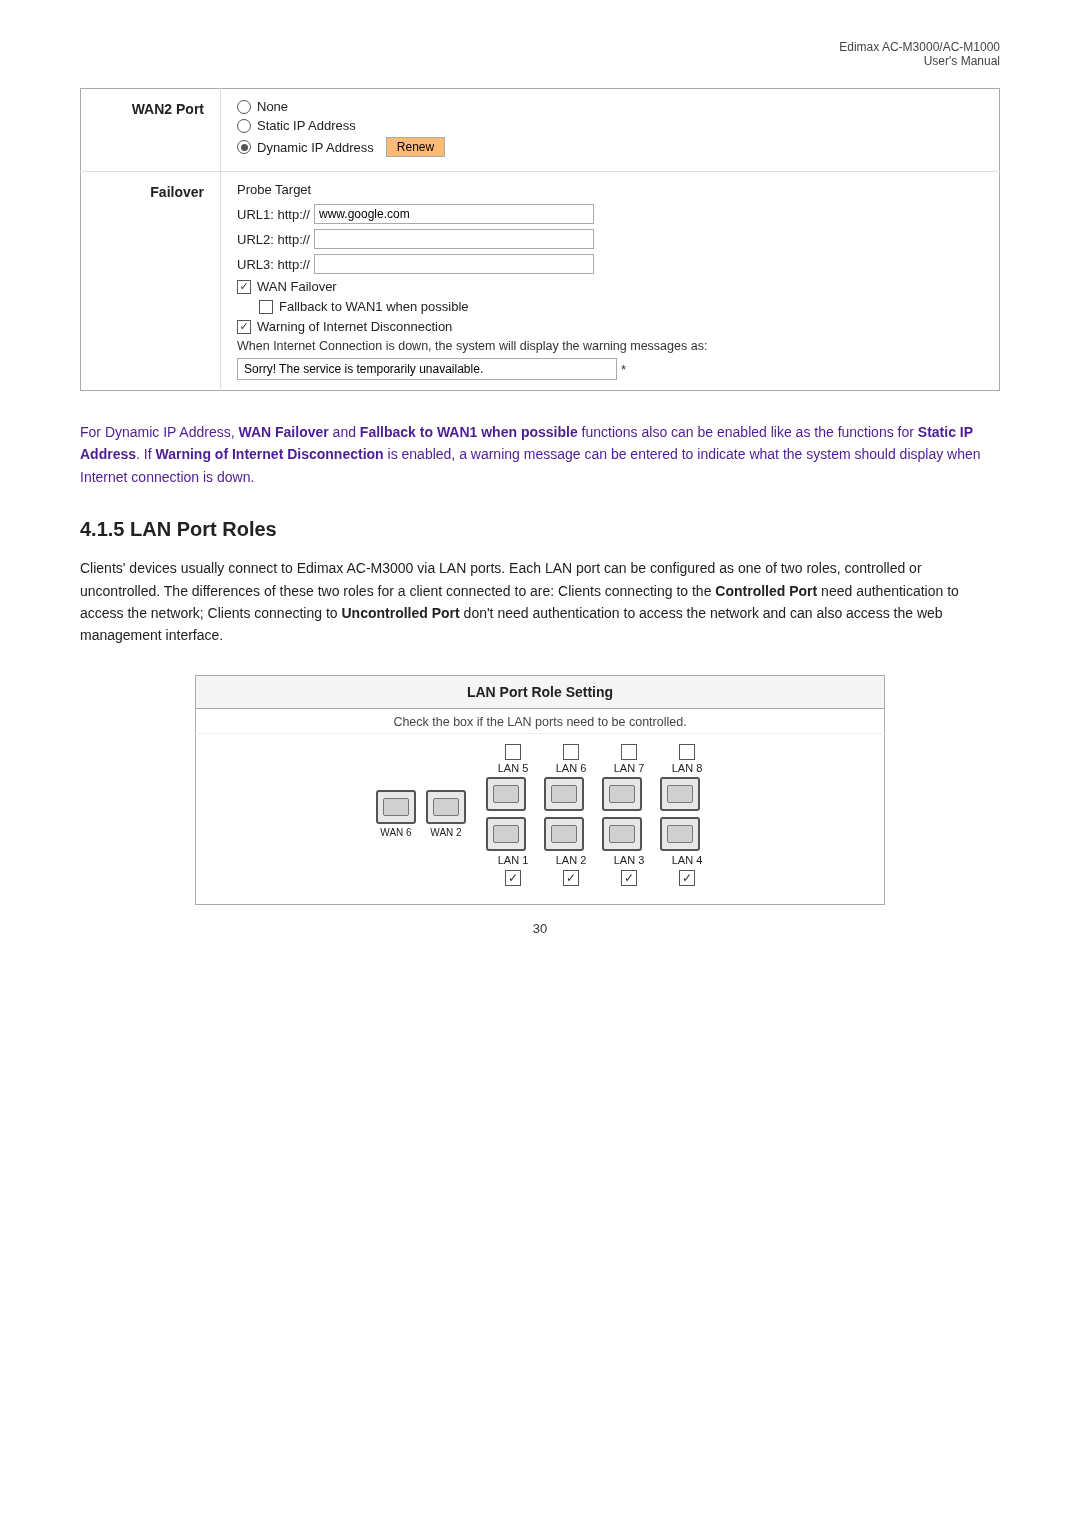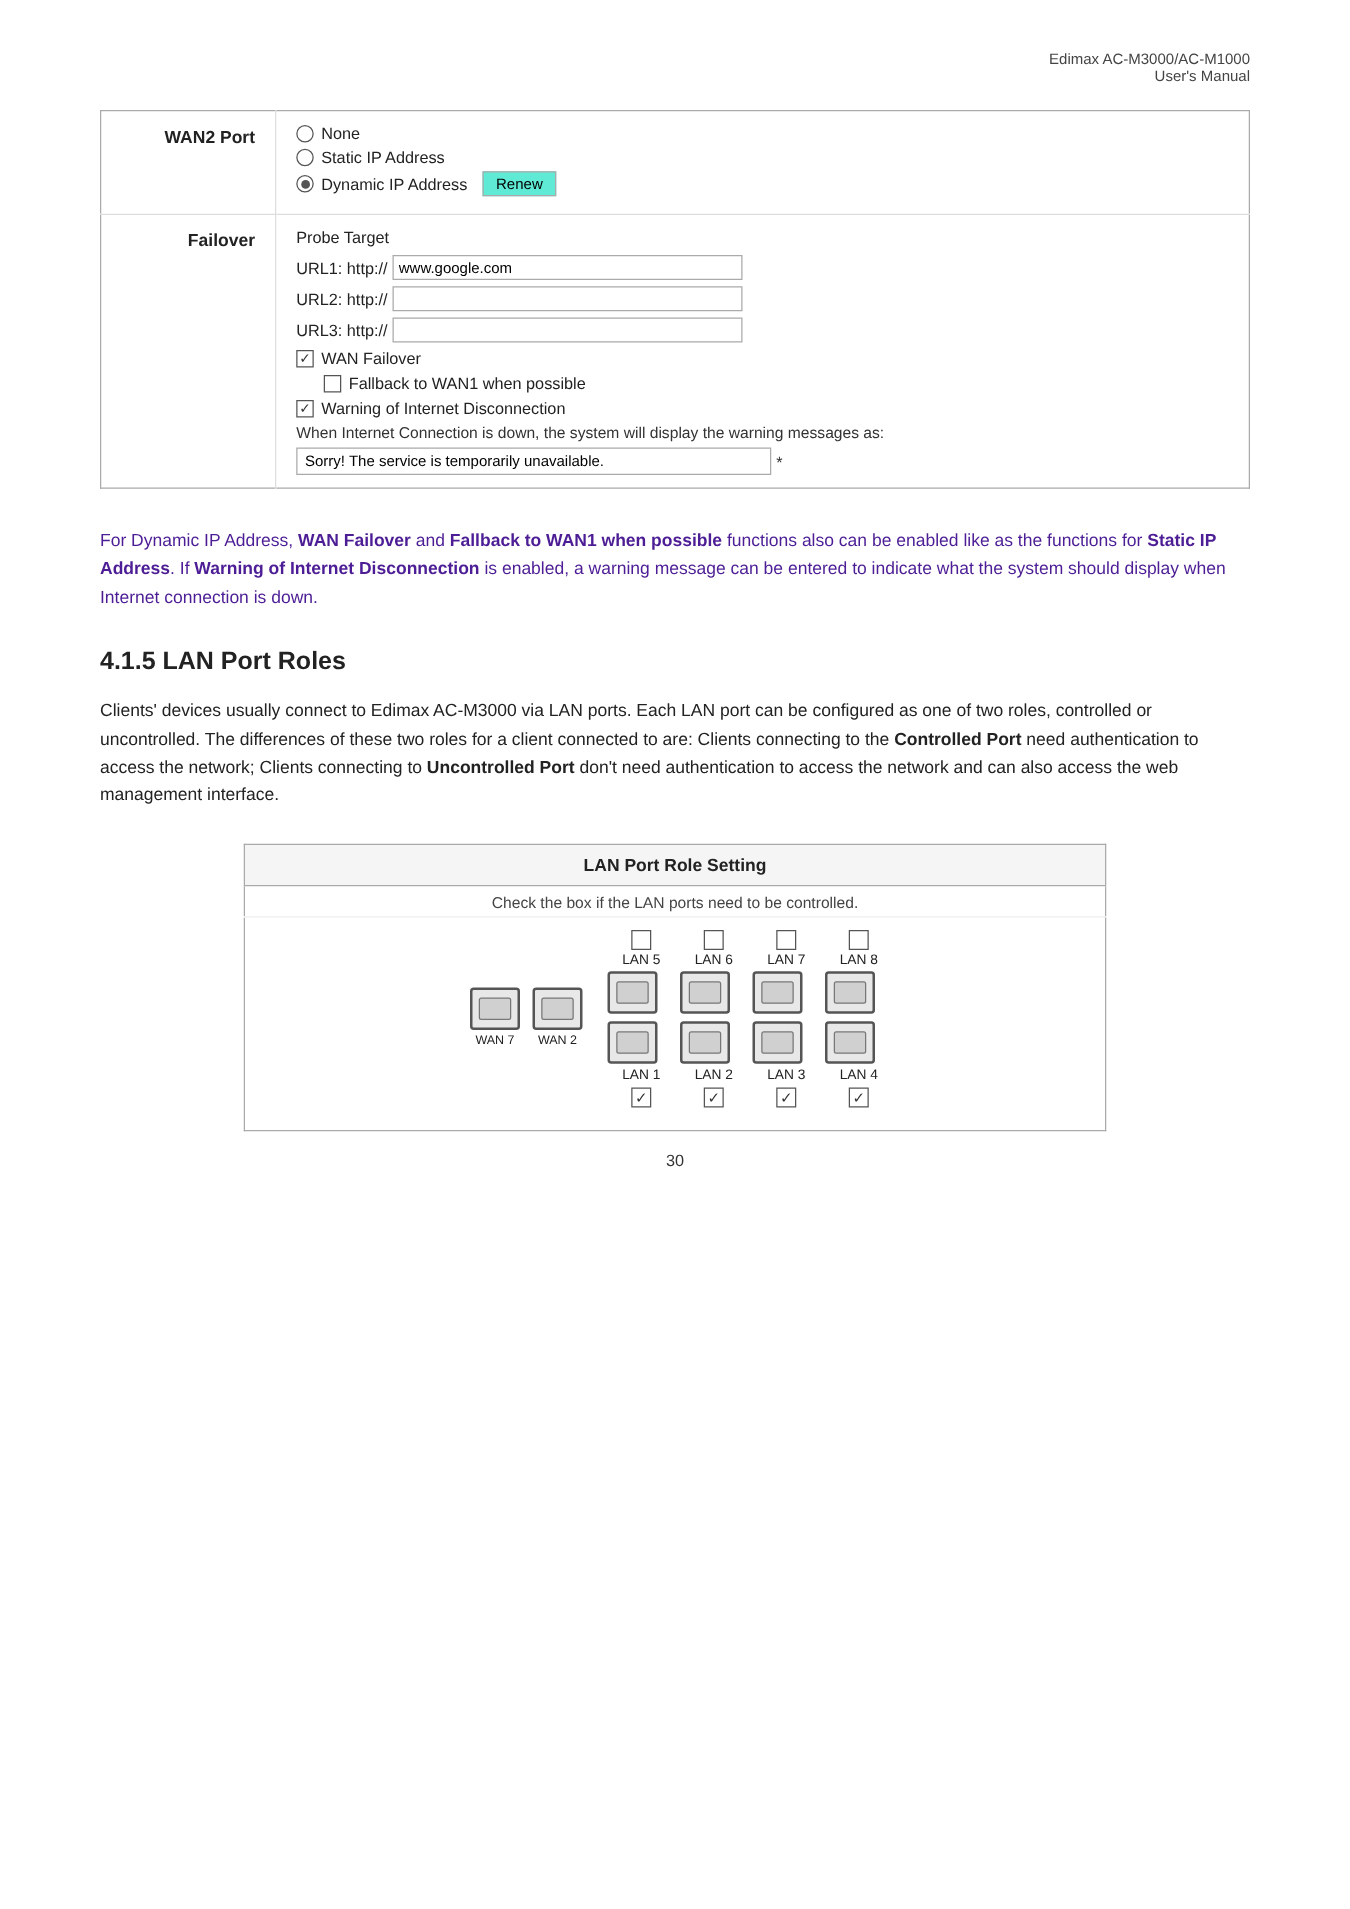--- a/index.html
+++ b/index.html
@@ -68,21 +68,21 @@
     .radio-circle.selected::after {
       content: '';
       width: 7px;
       height: 7px;
       border-radius: 50%;
       background: #555;
     }
     .renew-btn {
       margin-left: 6px;
       border: 1px solid #aaa;
-      background: #5eead4;
+      background: #fdba74;
       padding: 2px 10px;
       font-size: 12px;
       cursor: pointer;
     }
     .failover-content {
       display: flex;
       flex-direction: column;
       gap: 5px;
       font-size: 13px;
     }
@@ -371,21 +371,21 @@
             <div style="width:48px; text-align:center;">LAN 6</div>
             <div style="width:48px; text-align:center;">LAN 7</div>
             <div style="width:48px; text-align:center;">LAN 8</div>
           </div>
 
           <div style="display:flex; align-items:center; gap:16px;">
 
             <div style="display:flex; gap:10px; align-items:flex-end;">
               <div style="display:flex; flex-direction:column; align-items:center; gap:3px;">
                 <div class="port-icon"></div>
-                <span style="font-size:10px;">WAN 7</span>
+                <span style="font-size:10px;">WAN 6</span>
               </div>
               <div style="display:flex; flex-direction:column; align-items:center; gap:3px;">
                 <div class="port-icon"></div>
                 <span style="font-size:10px;">WAN 2</span>
               </div>
             </div>
 
             <div style="display:grid; grid-template-columns: repeat(4, 48px); grid-template-rows: auto auto; gap:6px 10px;">
 
               <div style="display:flex; flex-direction:column; align-items:center; gap:3px;">

